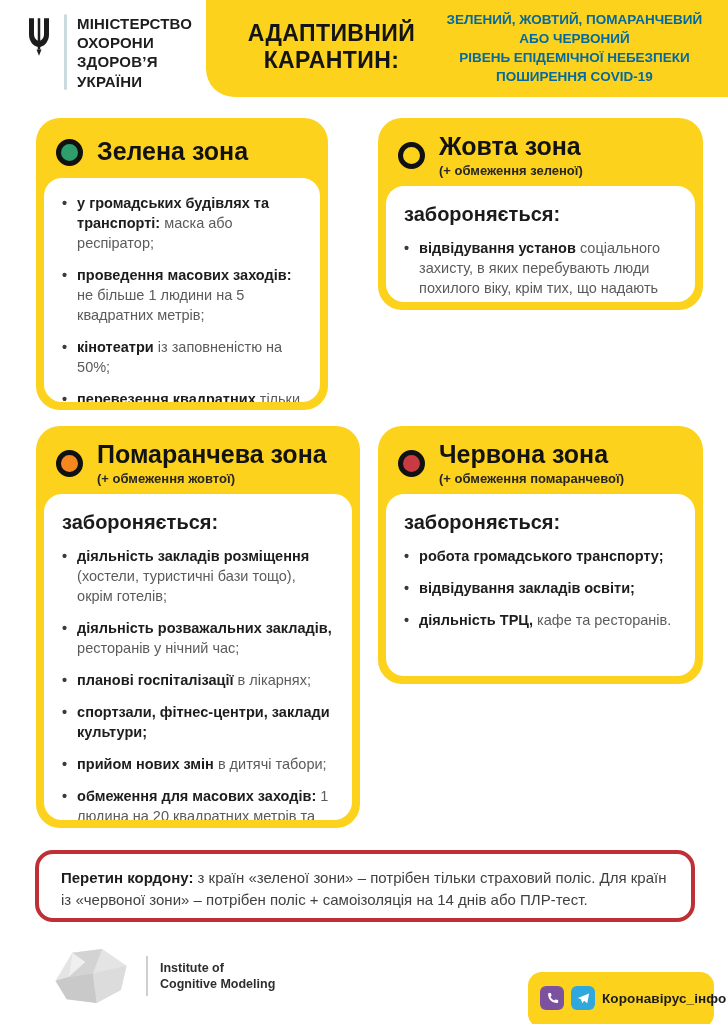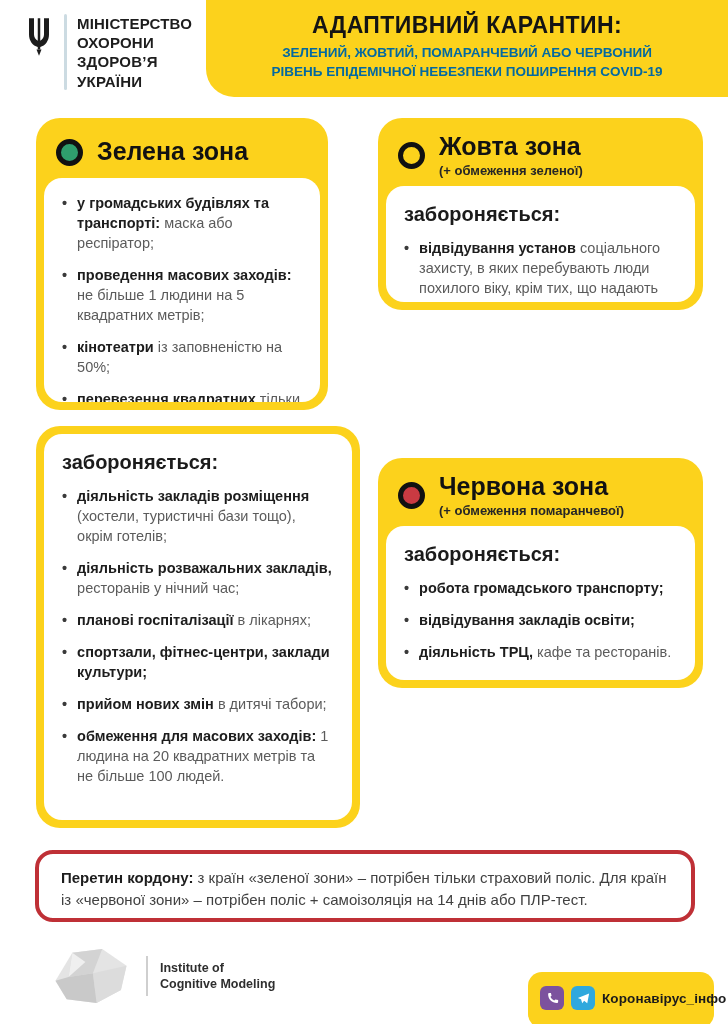--- a/index.html
+++ b/index.html
@@ -13,21 +13,21 @@
   }
   
   .moh-logo { position:absolute; left:24px; top:14px; display:flex; align-items:flex-start; gap:10px; }
   .moh-logo svg { display:block; margin-top:2px; }
   .moh-divider { width:3px; height:76px; background:#ccdbe2; border-radius:2px; }
   .moh-text { font-size:15px; font-weight:700; line-height:1.28; color:#1d1d1d; letter-spacing:.2px; }
   
   .banner {
     position:absolute; left:206px; top:0; width:522px; height:97px;
     background:#fcd21c; border-radius:0 0 0 28px;
-    display:flex; flex-direction:column; justify-content:center; align-items:center;
+    display:flex; flex-direction:row; justify-content:center; align-items:center;
     text-align:center; padding:6px 18px 10px;
   }
   .banner-title { font-size:23px; font-weight:800; letter-spacing:.4px; color:#141414; }
   .banner-sub { font-size:13.5px; font-weight:700; line-height:1.4; margin-top:5px; color:#0369a1; }
   
   .card {
     position:absolute; background:#fcd21c; border-radius:24px;
     padding:8px; display:flex; flex-direction:column;
   }
   .card-head { display:flex; align-items:center; gap:14px; padding:8px 8px 8px 12px; min-height:52px; }
@@ -41,21 +41,21 @@
   .card-body  { background:#ffffff; border-radius:18px; padding:15px 18px 13px; flex:1; overflow:hidden; }
   .forbid { font-size:20px; font-weight:800; color:#1b1b1b; margin:2px 0 12px; }
   ul.items { list-style:none; }
   ul.items li { display:flex; gap:10px; margin-bottom:12px; font-size:14.5px; line-height:1.38; color:#5b5b5b; }
   ul.items li:last-child { margin-bottom:0; }
   .blt { color:#3a3a3a; font-weight:700; flex:none; }
   .b { font-weight:700; color:#1d1d1d; }
   #card-green  { left:36px;  top:118px; width:292px; height:292px; }
   #card-yellow { left:378px; top:118px; width:325px; height:192px; }
   #card-orange { left:36px;  top:426px; width:324px; height:402px; }
-  #card-red    { left:378px; top:426px; width:325px; height:230px;margin-top:32px; }
+  #card-red    { left:378px; top:426px; width:325px; height:258px; }
   
   .notice {
     position:absolute; left:35px; top:850px; width:660px; height:72px;
     background:#fff; border:4px solid #bf3036; border-radius:18px;
     padding:13px 22px; font-size:15px; line-height:1.45; color:#414141;
   }
   
   .icm { position:absolute; left:48px; top:944px; display:flex; align-items:center; gap:12px; }
   .icm-divider { width:2px; height:40px; background:#cfcfcf; }
   .icm-text { font-size:12.5px; font-weight:700; line-height:1.3; color:#2e2e2e; }
@@ -137,20 +137,27 @@
     <ul class="items">
       <li>
           <span class="blt">•</span>
           <span><span class="b">відвідування установ</span> <span>соціального захисту, в яких перебувають люди похилого віку, крім тих, що надають послуги кризово.</span></span>
         </li>
     </ul>
   </div>
 </div>
 
 <div class="card" id="card-orange">
+  <div class="card-head">
+    <div class="dot dot-orange"></div>
+    <div>
+      <div class="card-title">Помаранчева зона</div>
+      <div class="card-sub">(+ обмеження жовтої)</div>
+    </div>
+  </div>
   <div class="card-body">
     <div class="forbid">забороняється:</div>
     <ul class="items">
       <li>
           <span class="blt">•</span>
           <span><span class="b">діяльність закладів розміщення</span> <span>(хостели, туристичні бази тощо), окрім готелів;</span></span>
         </li>
       <li>
           <span class="blt">•</span>
           <span><span class="b">діяльність розважальних закладів,</span> <span>ресторанів у нічний час;</span></span>

